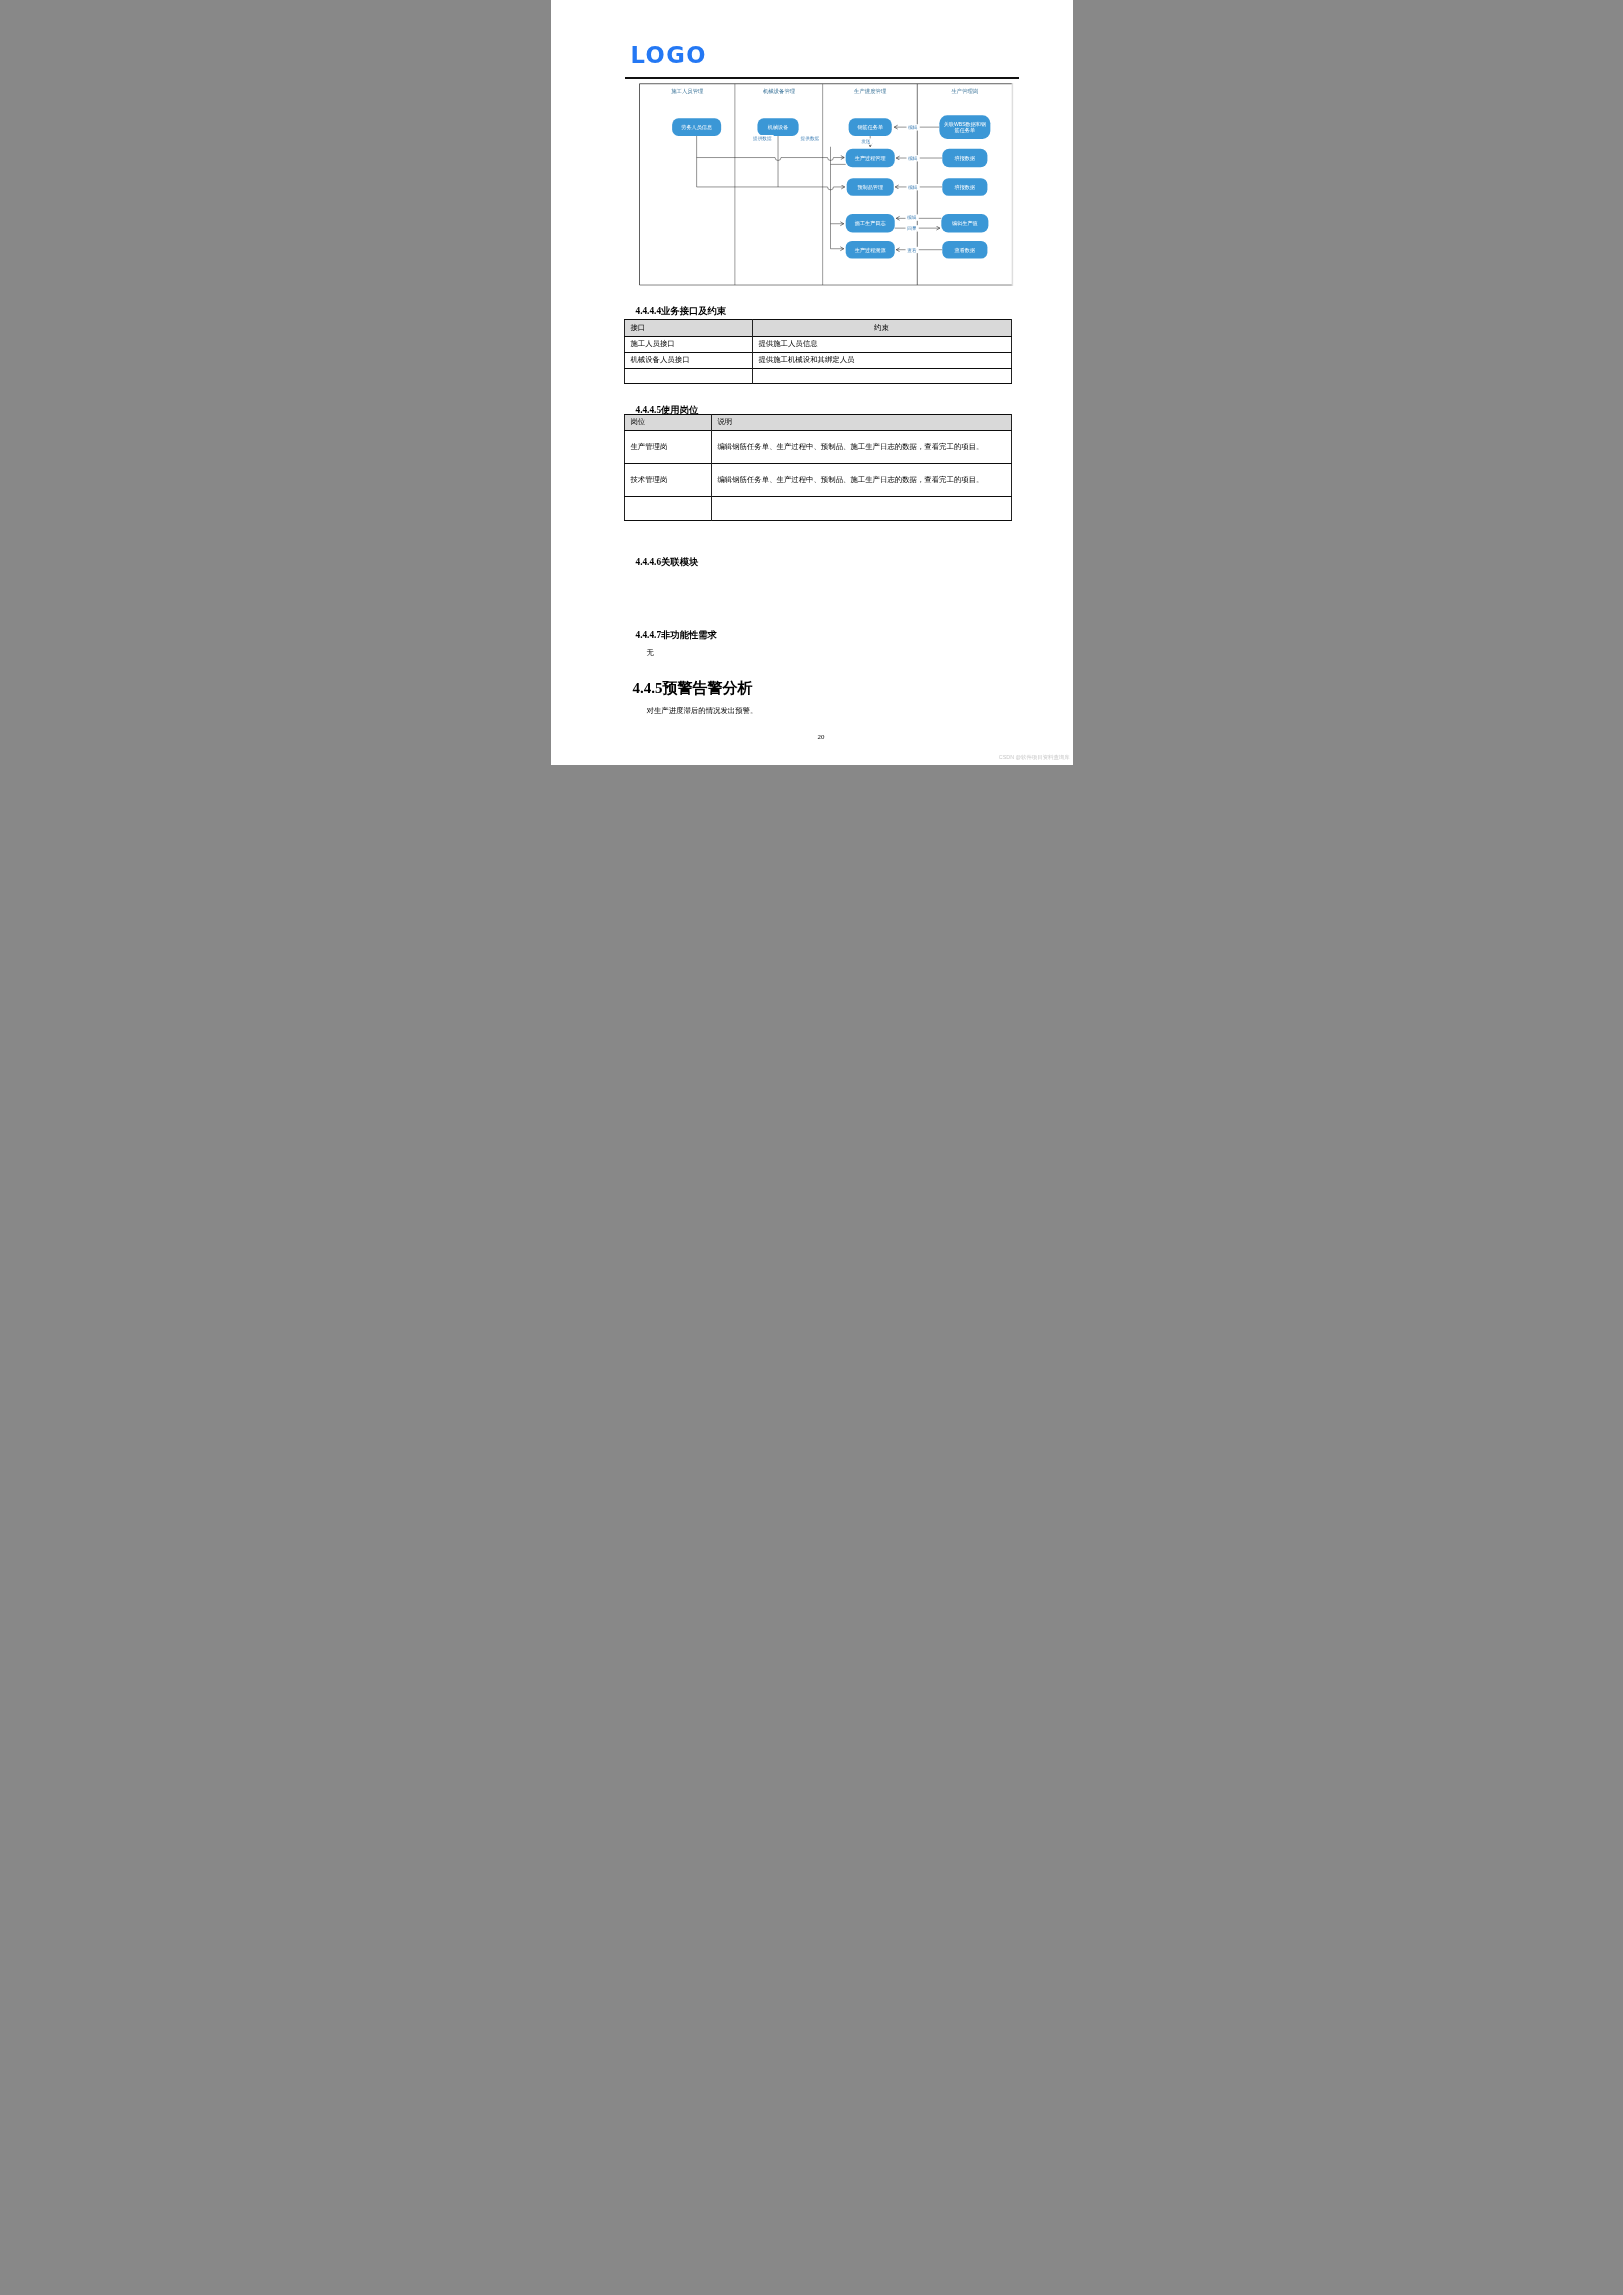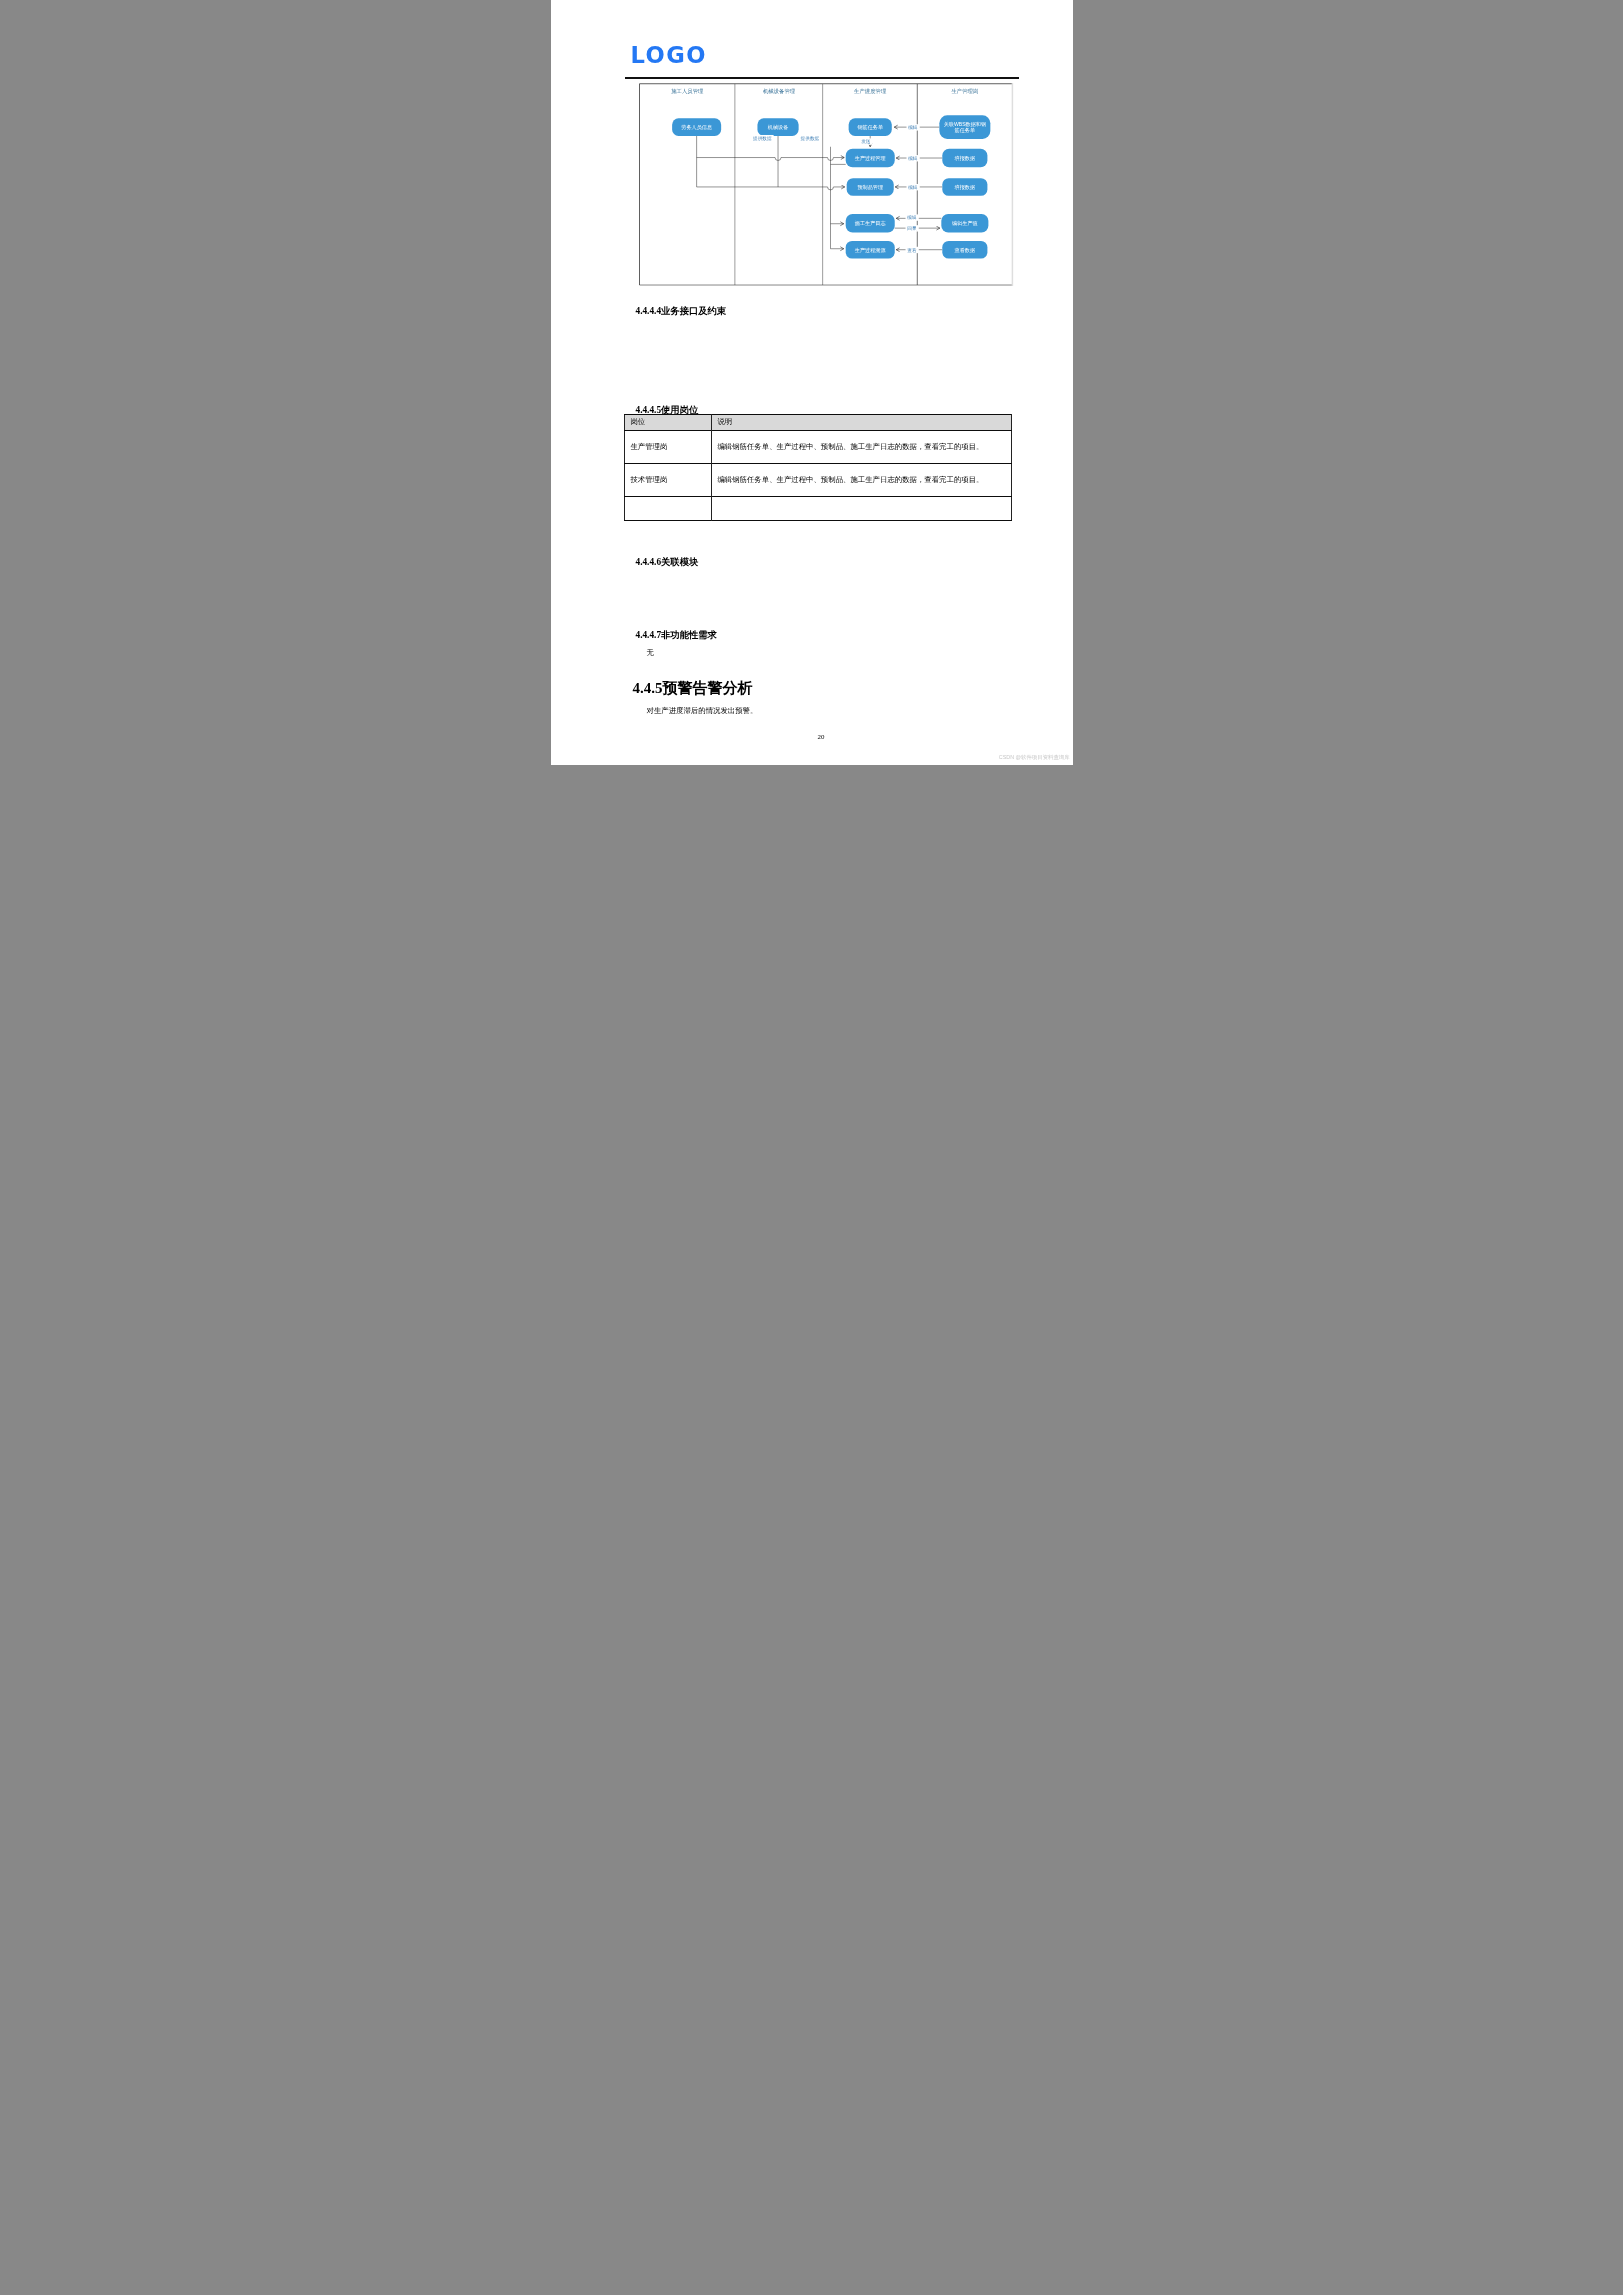--- a/index.html
+++ b/index.html
@@ -132,20 +132,44 @@
       <text class="edge-label" x="556" y="278" text-anchor="middle">编辑</text>
       <rect x="543" y="290" width="27" height="13" fill="#fff"></rect>
       <text class="edge-label" x="556" y="300" text-anchor="middle">回显</text>
       <rect x="543" y="334" width="27" height="13" fill="#fff"></rect>
       <text class="edge-label" x="556" y="344" text-anchor="middle">查看</text>
     </g>
   </svg>
 
   <h2 class="sec abs" style="left:77px;top:297px;">4.4.4.4业务接口及约束</h2>
 
+  <table class="doc abs" style="left:73px;top:319px;">
+    <colgroup>
+        <col style="width:128px">
+        <col>
+      </colgroup>
+    <tbody>
+        <tr class="hdr" style="height:16.7px">
+      <th class="c1">接口</th>
+      <th class="center">约束</th>
+    </tr>
+    <tr style="height:16px">
+      <td class="c1">施工人员接口</td>
+      <td>提供施工人员信息</td>
+    </tr>
+    <tr style="height:16px">
+      <td class="c1">机械设备人员接口</td>
+      <td>提供施工机械设和其绑定人员</td>
+    </tr>
+    <tr style="height:15.7px">
+      <td class="c1"></td>
+      <td></td>
+    </tr>
+  </tbody>
+    </table>
 
   <h2 class="sec abs" style="left:77px;top:396px;">4.4.4.5使用岗位</h2>
 
   <table class="doc abs" style="left:73px;top:414px;">
     <colgroup>
         <col style="width:87px">
         <col>
       </colgroup>
     <tbody>
         <tr class="hdr" style="height:15.7px">

